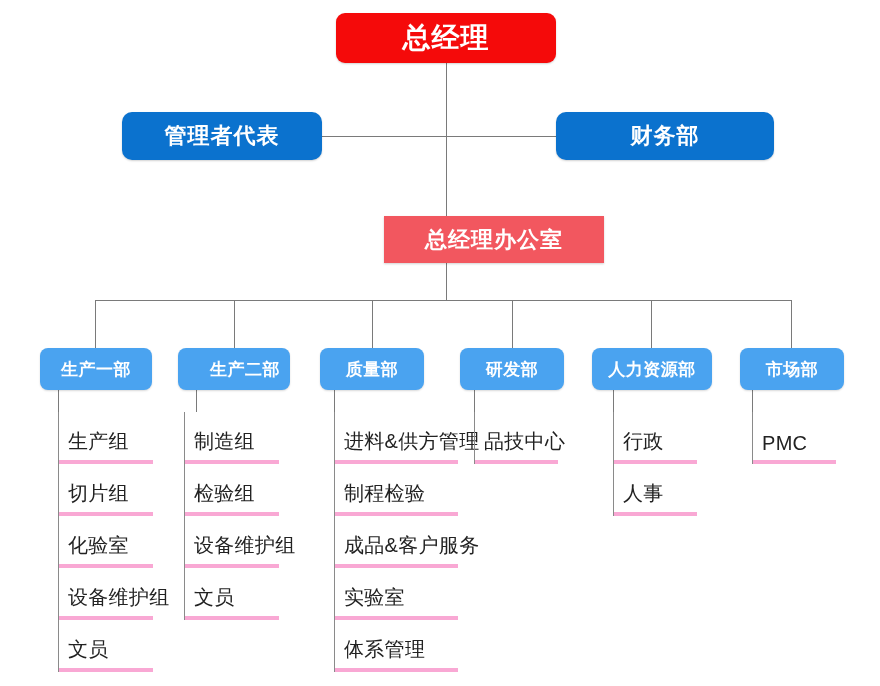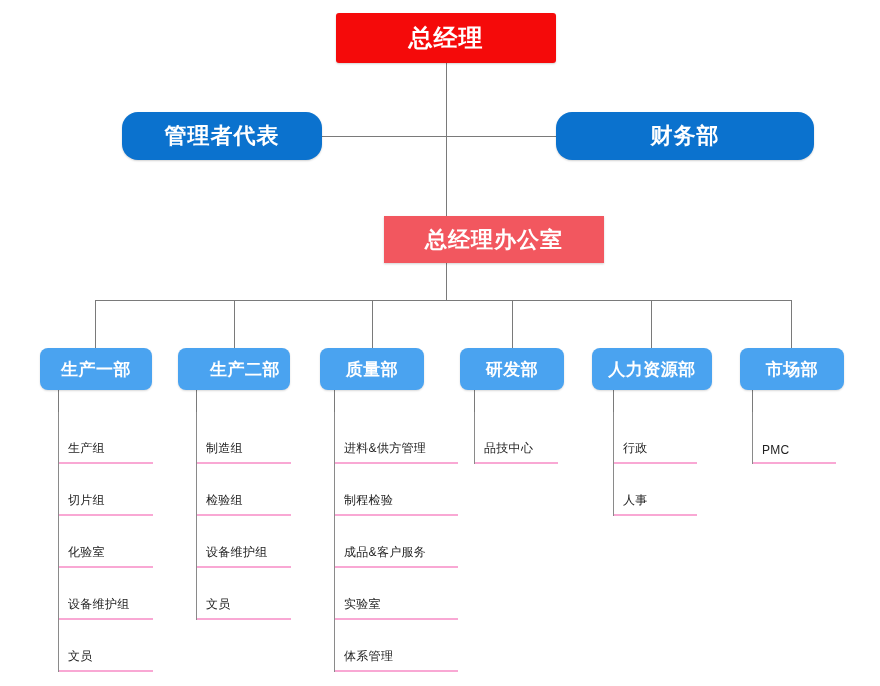--- a/index.html
+++ b/index.html
@@ -34,30 +34,30 @@
     align-items: center;
     justify-content: center;
     color: #ffffff;
     text-align: center;
     letter-spacing: 1px;
     white-space: nowrap;
     border-radius: 9px;
   }
   .node-root {
     background: #F50A0A;
-    font-size: 24px;
+    font-size: 28px;
     font-weight: bold;
-    border-radius: 3px;
+    border-radius: 9px;
     box-shadow: 0 1px 2px rgba(0,0,0,0.18);
   }
   .node-side {
     background: #0B72CE;
     font-size: 22px;
     font-weight: bold;
-    border-radius: 16px;
+    border-radius: 10px;
     box-shadow: 0 1px 2px rgba(0,0,0,0.18);
   }
   .node-office {
     background: #F2575F;
     font-size: 22px;
     font-weight: bold;
     border-radius: 0;
     box-shadow: 0 1px 2px rgba(0,0,0,0.18);
     margin-left: 48px;
   }
@@ -73,26 +73,26 @@
 
   
   .leaf-list {
     position: absolute;
     box-sizing: border-box;
     border-left: 1px solid #8a8a8a;
   }
   .leaf-item {
     box-sizing: border-box;
     height: 52px;
-    border-bottom: 2px solid #f9a8d4;
+    border-bottom: 4px solid #f9a8d4;
     display: flex;
     align-items: flex-end;
     padding-left: 9px;
     padding-bottom: 5px;
-    font-size: 12px;
+    font-size: 20px;
     color: #222222;
     white-space: nowrap;
     letter-spacing: 0.3px;
   }
 </style>
 </head>
 <body>
 
 <div id="chart">
 
@@ -112,40 +112,40 @@
   <div class="line vline" style="left:58px;  top:390px; height:22px;"></div>
   <div class="line vline" style="left:196px; top:390px; height:22px;"></div>
   <div class="line vline" style="left:334px; top:390px; height:22px;"></div>
   <div class="line vline" style="left:474px; top:390px; height:22px;"></div>
   <div class="line vline" style="left:613px; top:390px; height:22px;"></div>
   <div class="line vline" style="left:752px; top:390px; height:22px;"></div>
 
   <div class="node node-root" style="left:336px; top:13px; width:220px; height:50px;">总经理</div>
 
   <div class="node node-side" style="left:122px; top:112px; width:200px; height:48px;">管理者代表</div>
-  <div class="node node-side" style="left:556px; top:112px; width:258px; height:48px;">财务部</div>
+  <div class="node node-side" style="left:556px; top:112px; width:218px; height:48px;">财务部</div>
 
   <div class="node node-office" style="left:336px; top:216px; width:220px; height:47px;">总经理办公室</div>
 
   <div class="node node-dept" style="left:40px; top:348px; width:112px; height:42px;">生产一部</div>
   <div class="node node-dept" style="left:178px; top:348px; width:112px; height:42px;padding-left:22px;">生产二部</div>
   <div class="node node-dept" style="left:320px; top:348px; width:104px; height:42px;">质量部</div>
   <div class="node node-dept" style="left:460px; top:348px; width:104px; height:42px;">研发部</div>
   <div class="node node-dept" style="left:592px; top:348px; width:120px; height:42px;">人力资源部</div>
   <div class="node node-dept" style="left:740px; top:348px; width:104px; height:42px;">市场部</div>
 
   <div class="leaf-list" style="left:58px; top:412px; width:95px;">
     <div class="leaf-item">生产组</div>
     <div class="leaf-item">切片组</div>
     <div class="leaf-item">化验室</div>
     <div class="leaf-item">设备维护组</div>
     <div class="leaf-item">文员</div>
   </div>
 
-  <div class="leaf-list" style="left:196px; top:412px; width:95px;">
+  <div class="leaf-list" style="left:184px; top:412px; width:95px;">
     <div class="leaf-item">制造组</div>
     <div class="leaf-item">检验组</div>
     <div class="leaf-item">设备维护组</div>
     <div class="leaf-item">文员</div>
   </div>
 
   <div class="leaf-list" style="left:334px; top:412px; width:124px;">
     <div class="leaf-item">进料&amp;供方管理</div>
     <div class="leaf-item">制程检验</div>
     <div class="leaf-item">成品&amp;客户服务</div>

